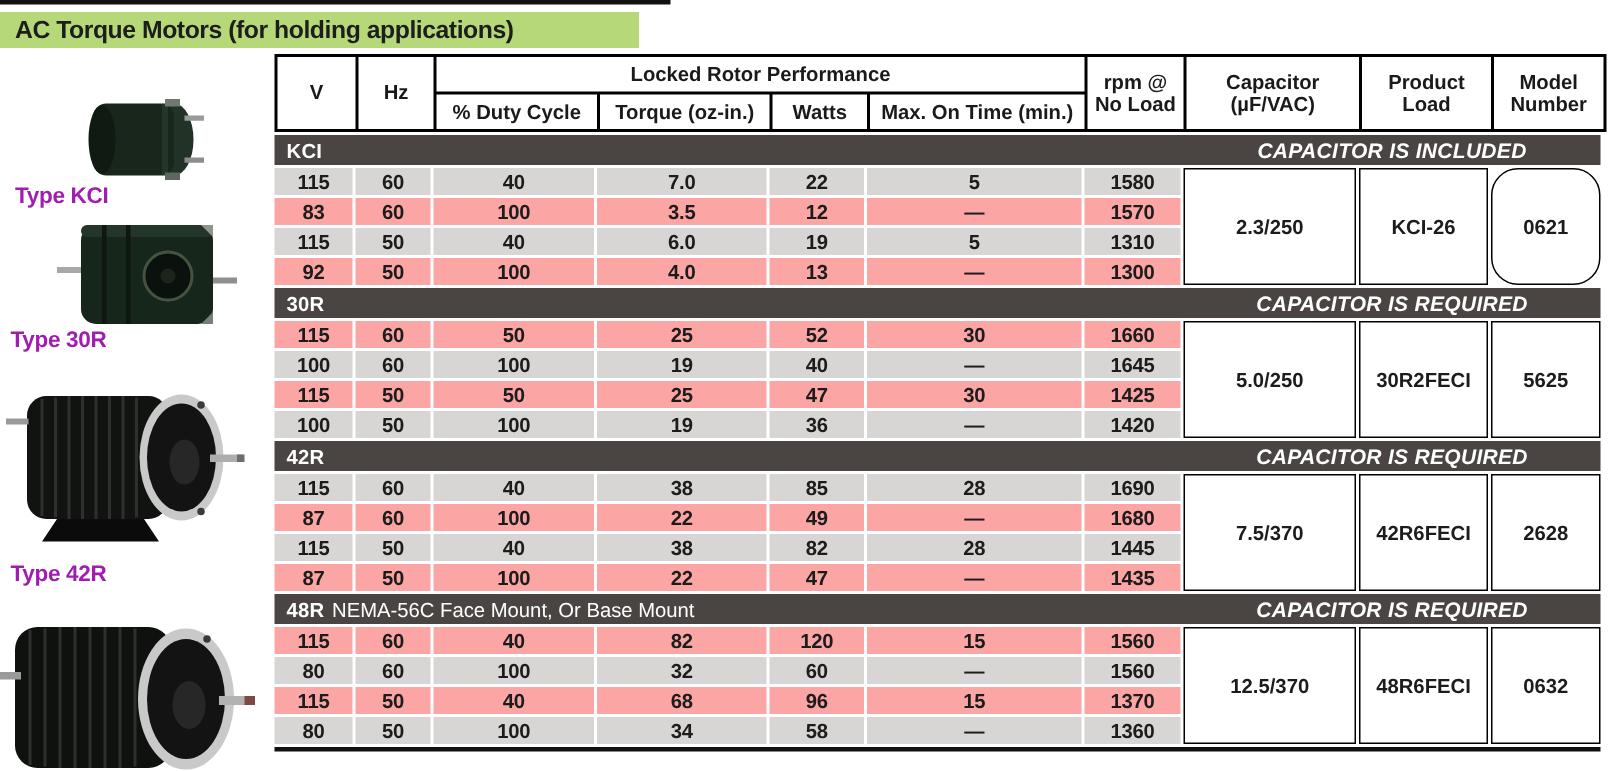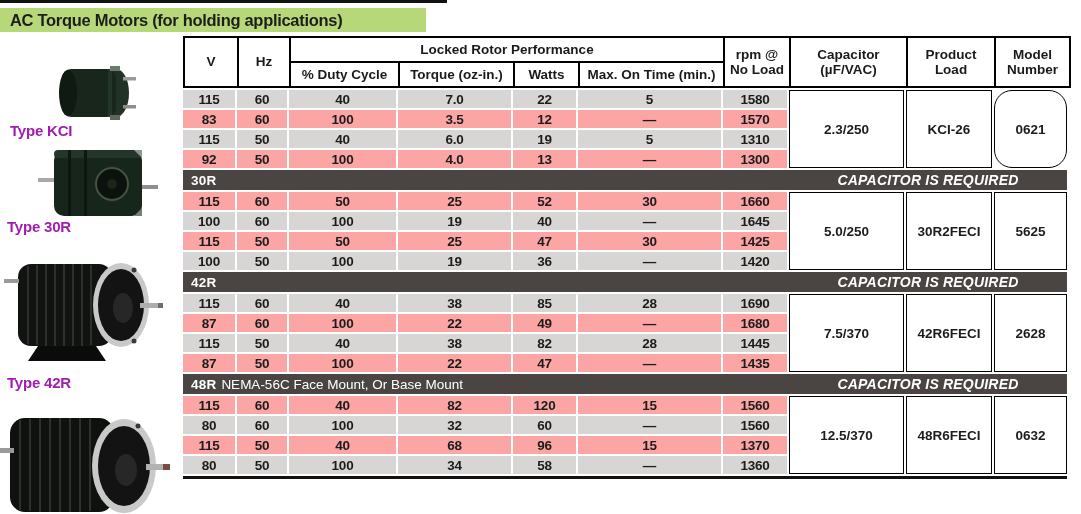--- a/index.html
+++ b/index.html
@@ -232,20 +232,24 @@
       <span>Product</span>
       <span>Load</span>
     </div>
     <div class="hcell h-model">
       <span>Model</span>
       <span>Number</span>
     </div>
   </div>
 
   <div id="table-body">
+      <div class="band">
+        <span class="band-name">KCI</span>
+        <span class="band-note">CAPACITOR IS INCLUDED</span>
+      </div>
       <div class="rows">
         <div class="merged" style="grid-column: 8;">2.3/250</div>
         <div class="merged" style="grid-column: 9;">KCI-26</div>
         <div class="merged" style="grid-column: 10; border-radius: 18px;">0621</div>
         <div class="cell shaded">115</div>
         <div class="cell shaded">60</div>
         <div class="cell shaded">40</div>
         <div class="cell shaded">7.0</div>
         <div class="cell shaded">22</div>
         <div class="cell shaded">5</div>

